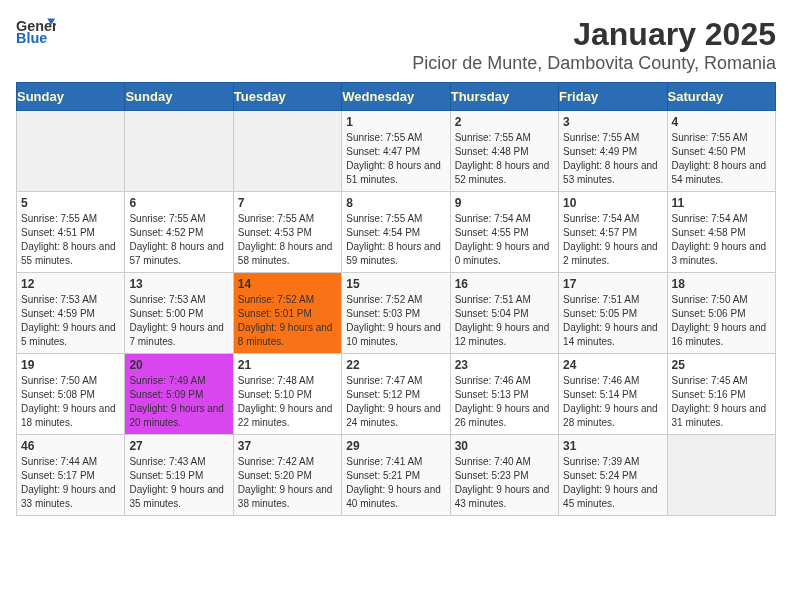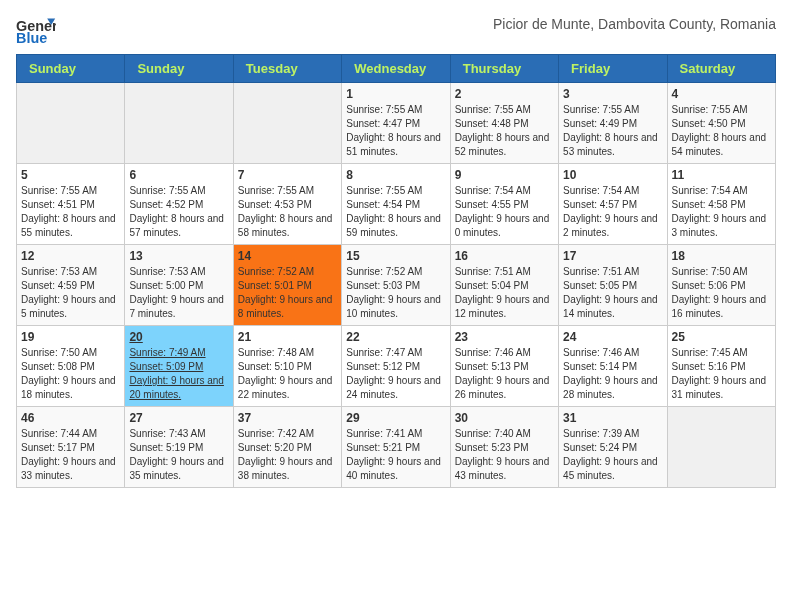--- a/index.html
+++ b/index.html
@@ -32,33 +32,33 @@
     }
     .title-block {
       text-align: right;
     }
     .month-year {
       font-size: 32px;
       font-weight: bold;
       color: #333;
     }
     .location {
-      font-size: 14px;
+      font-size: 18px;
       color: #555;
     }
     .calendar {
       width: 100%;
       border-collapse: collapse;
       border: 1px solid #ccc;
     }
     .calendar th {
       background-color: #2a6db5;
-      color: #bef264;
+      color: #fef9c3;
       font-size: 13px;
-      padding: 6px 12px;
+      padding: 6px 0;
       text-align: left;
       border: 1px solid #1e5a9a;
     }
     .calendar td {
       vertical-align: top;
       border: 1px solid #ccc;
       padding: 4px 4px;
       font-size: 10.5px;
       color: #333;
       width: calc(100% / 7);
@@ -92,20 +92,21 @@
   <div class="logo">
     <div class="logo-row">
       <svg class="logo-icon" viewBox="0 0 50 35" xmlns="http://www.w3.org/2000/svg">
         <text x="0" y="18" font-size="18" font-weight="bold" fill="#333" font-family="Arial">General</text>
         <text x="0" y="32" font-size="18" font-weight="bold" fill="#1a6bbf" font-family="Arial">Blue</text>
         <polygon points="44,2 54,2 49,10" fill="#2a6db5" transform="translate(-5, 0)"></polygon>
       </svg>
     </div>
   </div>
   <div class="title-block">
+    <div class="month-year">January 2025</div>
     <div class="location">Picior de Munte, Dambovita County, Romania</div>
   </div>
 </div>
 
 <table class="calendar">
   <thead>
     <tr>
       <th>Sunday</th>
       <th>Sunday</th>
       <th>Tuesday</th>
@@ -233,21 +234,21 @@
 Daylight: 9 hours and 16 minutes.</div>
         </td>
       </tr>
       <tr>
         <td style="background: rgb(255, 255, 255);">
           <div class="day-number">19</div>
           <div class="day-info" style="white-space: pre-line;">Sunrise: 7:50 AM
 Sunset: 5:08 PM
 Daylight: 9 hours and 18 minutes.</div>
         </td>
-        <td style="background: #7dd3fc; text-decoration: underline;">
+        <td style="background: #d946ef;">
           <div class="day-number">20</div>
           <div class="day-info" style="white-space: pre-line;">Sunrise: 7:49 AM
 Sunset: 5:09 PM
 Daylight: 9 hours and 20 minutes.</div>
         </td>
         <td style="background: rgb(255, 255, 255);">
           <div class="day-number">21</div>
           <div class="day-info" style="white-space: pre-line;">Sunrise: 7:48 AM
 Sunset: 5:10 PM
 Daylight: 9 hours and 22 minutes.</div>

